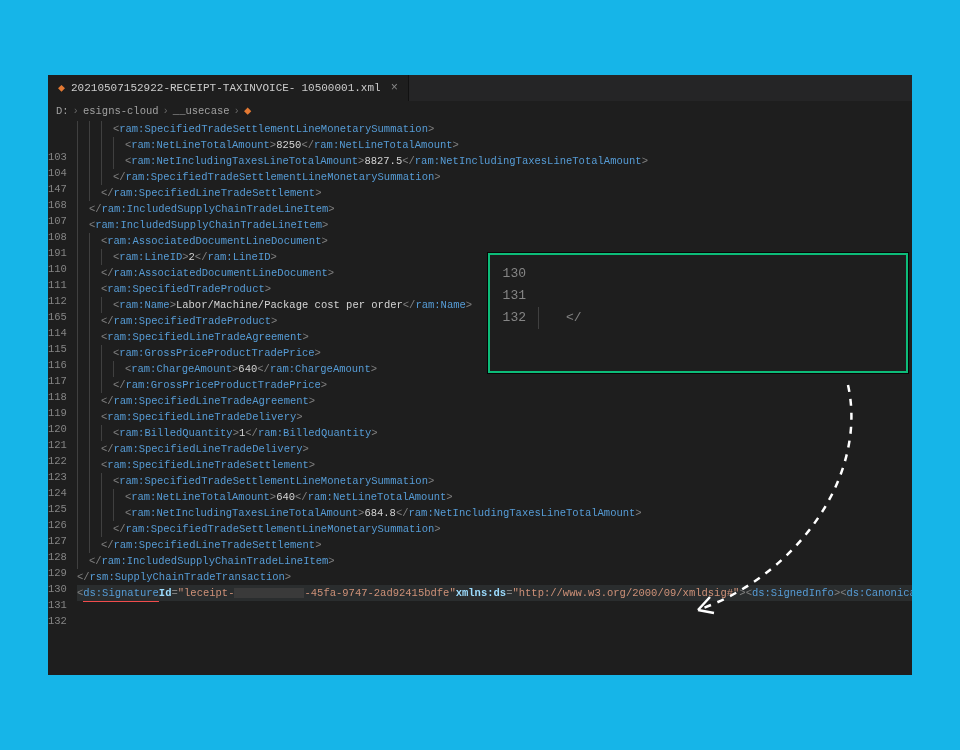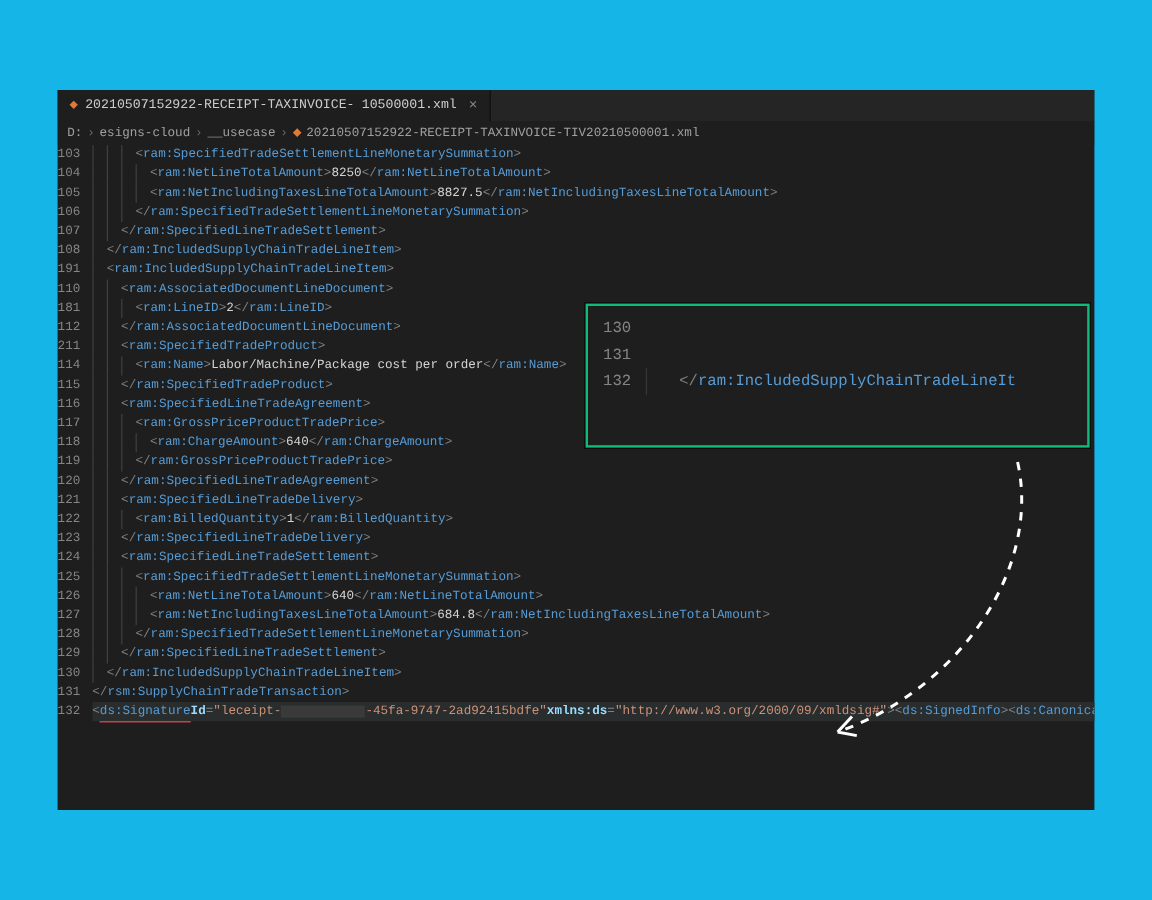--- a/index.html
+++ b/index.html
@@ -65,20 +65,21 @@
     position: relative;
   }
   .gutter {
     width: 40px;
     padding-right: 10px;
     text-align: right;
     color: #858585;
     line-height: 16px;
     font-size: 10.5px;
     user-select: none;
+    margin-top: 28px;
   }
   .gutter .ln { height: 16px; }
   .code {
     flex: 1;
     color: #d4d4d4;
     line-height: 16px;
     font-size: 10.5px;
     white-space: pre;
     position: relative;
   }
@@ -165,36 +166,35 @@
   </div>
 
   <div class="breadcrumb">
     <span>D:</span>
     <span class="sep">›</span>
     <span>esigns-cloud</span>
     <span class="sep">›</span>
     <span>__usecase</span>
     <span class="sep">›</span>
     <span class="file-icon">⬥</span>
-    <span>20210507152922-RECEIPT-TAXINVOICE-TIV20210500001.xml</span>
   </div>
 
   <div class="code-area">
     <div class="gutter" id="gutter">
         <div class="ln">103</div>
         <div class="ln">104</div>
-        <div class="ln">105</div>
-        <div class="ln">106</div>
+        <div class="ln">147</div>
+        <div class="ln">168</div>
         <div class="ln">107</div>
         <div class="ln">108</div>
         <div class="ln">191</div>
         <div class="ln">110</div>
-        <div class="ln">181</div>
+        <div class="ln">111</div>
         <div class="ln">112</div>
-        <div class="ln">211</div>
+        <div class="ln">165</div>
         <div class="ln">114</div>
         <div class="ln">115</div>
         <div class="ln">116</div>
         <div class="ln">117</div>
         <div class="ln">118</div>
         <div class="ln">119</div>
         <div class="ln">120</div>
         <div class="ln">121</div>
         <div class="ln">122</div>
         <div class="ln">123</div>
@@ -214,21 +214,21 @@
     <div class="code" id="code"><div class="line"><span class="indent-guide"></span><span class="indent-guide"></span><span class="indent-guide"></span><span class="tag-open">&lt;</span><span class="tag">ram:SpecifiedTradeSettlementLineMonetarySummation</span><span class="tag-open">&gt;</span></div><div class="line"><span class="indent-guide"></span><span class="indent-guide"></span><span class="indent-guide"></span><span class="indent-guide"></span><span class="tag-open">&lt;</span><span class="tag">ram:NetLineTotalAmount</span><span class="tag-open">&gt;</span><span class="text">8250</span><span class="tag-open">&lt;/</span><span class="tag">ram:NetLineTotalAmount</span><span class="tag-open">&gt;</span></div><div class="line"><span class="indent-guide"></span><span class="indent-guide"></span><span class="indent-guide"></span><span class="indent-guide"></span><span class="tag-open">&lt;</span><span class="tag">ram:NetIncludingTaxesLineTotalAmount</span><span class="tag-open">&gt;</span><span class="text">8827.5</span><span class="tag-open">&lt;/</span><span class="tag">ram:NetIncludingTaxesLineTotalAmount</span><span class="tag-open">&gt;</span></div><div class="line"><span class="indent-guide"></span><span class="indent-guide"></span><span class="indent-guide"></span><span class="tag-open">&lt;/</span><span class="tag">ram:SpecifiedTradeSettlementLineMonetarySummation</span><span class="tag-open">&gt;</span></div><div class="line"><span class="indent-guide"></span><span class="indent-guide"></span><span class="tag-open">&lt;/</span><span class="tag">ram:SpecifiedLineTradeSettlement</span><span class="tag-open">&gt;</span></div><div class="line"><span class="indent-guide"></span><span class="tag-open">&lt;/</span><span class="tag">ram:IncludedSupplyChainTradeLineItem</span><span class="tag-open">&gt;</span></div><div class="line"><span class="indent-guide"></span><span class="tag-open">&lt;</span><span class="tag">ram:IncludedSupplyChainTradeLineItem</span><span class="tag-open">&gt;</span></div><div class="line"><span class="indent-guide"></span><span class="indent-guide"></span><span class="tag-open">&lt;</span><span class="tag">ram:AssociatedDocumentLineDocument</span><span class="tag-open">&gt;</span></div><div class="line"><span class="indent-guide"></span><span class="indent-guide"></span><span class="indent-guide"></span><span class="tag-open">&lt;</span><span class="tag">ram:LineID</span><span class="tag-open">&gt;</span><span class="text">2</span><span class="tag-open">&lt;/</span><span class="tag">ram:LineID</span><span class="tag-open">&gt;</span></div><div class="line"><span class="indent-guide"></span><span class="indent-guide"></span><span class="tag-open">&lt;/</span><span class="tag">ram:AssociatedDocumentLineDocument</span><span class="tag-open">&gt;</span></div><div class="line"><span class="indent-guide"></span><span class="indent-guide"></span><span class="tag-open">&lt;</span><span class="tag">ram:SpecifiedTradeProduct</span><span class="tag-open">&gt;</span></div><div class="line"><span class="indent-guide"></span><span class="indent-guide"></span><span class="indent-guide"></span><span class="tag-open">&lt;</span><span class="tag">ram:Name</span><span class="tag-open">&gt;</span><span class="text">Labor/Machine/Package cost per order</span><span class="tag-open">&lt;/</span><span class="tag">ram:Name</span><span class="tag-open">&gt;</span></div><div class="line"><span class="indent-guide"></span><span class="indent-guide"></span><span class="tag-open">&lt;/</span><span class="tag">ram:SpecifiedTradeProduct</span><span class="tag-open">&gt;</span></div><div class="line"><span class="indent-guide"></span><span class="indent-guide"></span><span class="tag-open">&lt;</span><span class="tag">ram:SpecifiedLineTradeAgreement</span><span class="tag-open">&gt;</span></div><div class="line"><span class="indent-guide"></span><span class="indent-guide"></span><span class="indent-guide"></span><span class="tag-open">&lt;</span><span class="tag">ram:GrossPriceProductTradePrice</span><span class="tag-open">&gt;</span></div><div class="line"><span class="indent-guide"></span><span class="indent-guide"></span><span class="indent-guide"></span><span class="indent-guide"></span><span class="tag-open">&lt;</span><span class="tag">ram:ChargeAmount</span><span class="tag-open">&gt;</span><span class="text">640</span><span class="tag-open">&lt;/</span><span class="tag">ram:ChargeAmount</span><span class="tag-open">&gt;</span></div><div class="line"><span class="indent-guide"></span><span class="indent-guide"></span><span class="indent-guide"></span><span class="tag-open">&lt;/</span><span class="tag">ram:GrossPriceProductTradePrice</span><span class="tag-open">&gt;</span></div><div class="line"><span class="indent-guide"></span><span class="indent-guide"></span><span class="tag-open">&lt;/</span><span class="tag">ram:SpecifiedLineTradeAgreement</span><span class="tag-open">&gt;</span></div><div class="line"><span class="indent-guide"></span><span class="indent-guide"></span><span class="tag-open">&lt;</span><span class="tag">ram:SpecifiedLineTradeDelivery</span><span class="tag-open">&gt;</span></div><div class="line"><span class="indent-guide"></span><span class="indent-guide"></span><span class="indent-guide"></span><span class="tag-open">&lt;</span><span class="tag">ram:BilledQuantity</span><span class="tag-open">&gt;</span><span class="text">1</span><span class="tag-open">&lt;/</span><span class="tag">ram:BilledQuantity</span><span class="tag-open">&gt;</span></div><div class="line"><span class="indent-guide"></span><span class="indent-guide"></span><span class="tag-open">&lt;/</span><span class="tag">ram:SpecifiedLineTradeDelivery</span><span class="tag-open">&gt;</span></div><div class="line"><span class="indent-guide"></span><span class="indent-guide"></span><span class="tag-open">&lt;</span><span class="tag">ram:SpecifiedLineTradeSettlement</span><span class="tag-open">&gt;</span></div><div class="line"><span class="indent-guide"></span><span class="indent-guide"></span><span class="indent-guide"></span><span class="tag-open">&lt;</span><span class="tag">ram:SpecifiedTradeSettlementLineMonetarySummation</span><span class="tag-open">&gt;</span></div><div class="line"><span class="indent-guide"></span><span class="indent-guide"></span><span class="indent-guide"></span><span class="indent-guide"></span><span class="tag-open">&lt;</span><span class="tag">ram:NetLineTotalAmount</span><span class="tag-open">&gt;</span><span class="text">640</span><span class="tag-open">&lt;/</span><span class="tag">ram:NetLineTotalAmount</span><span class="tag-open">&gt;</span></div><div class="line"><span class="indent-guide"></span><span class="indent-guide"></span><span class="indent-guide"></span><span class="indent-guide"></span><span class="tag-open">&lt;</span><span class="tag">ram:NetIncludingTaxesLineTotalAmount</span><span class="tag-open">&gt;</span><span class="text">684.8</span><span class="tag-open">&lt;/</span><span class="tag">ram:NetIncludingTaxesLineTotalAmount</span><span class="tag-open">&gt;</span></div><div class="line"><span class="indent-guide"></span><span class="indent-guide"></span><span class="indent-guide"></span><span class="tag-open">&lt;/</span><span class="tag">ram:SpecifiedTradeSettlementLineMonetarySummation</span><span class="tag-open">&gt;</span></div><div class="line"><span class="indent-guide"></span><span class="indent-guide"></span><span class="tag-open">&lt;/</span><span class="tag">ram:SpecifiedLineTradeSettlement</span><span class="tag-open">&gt;</span></div><div class="line"><span class="indent-guide"></span><span class="tag-open">&lt;/</span><span class="tag">ram:IncludedSupplyChainTradeLineItem</span><span class="tag-open">&gt;</span></div><div class="line"><span class="tag-open">&lt;/</span><span class="tag">rsm:SupplyChainTradeTransaction</span><span class="tag-open">&gt;</span></div><div class="line hl"><span class="tag-open">&lt;</span><span class="tag underline-red">ds:Signature</span> <span class="attr">Id</span><span class="tag-open">=</span><span class="val">"leceipt-</span><span class="redact-sm"></span><span class="val">-45fa-9747-2ad92415bdfe"</span> <span class="attr">xmlns:ds</span><span class="tag-open">=</span><span class="val">"</span><span class="link">http://www.w3.org/2000/09/xmldsig#</span><span class="val">"</span><span class="tag-open">&gt;</span><span class="tag-open">&lt;</span><span class="tag">ds:SignedInfo</span><span class="tag-open">&gt;</span><span class="tag-open">&lt;</span><span class="tag">ds:Canonicalization</span></div><div class="line">&nbsp;</div><div class="line">&nbsp;</div><div class="line">&nbsp;</div></div>
   </div>
 
   <div class="callout">
     <div class="cg">
       <div>130</div>
       <div>131</div>
       <div>132</div>
     </div>
     <div class="cc">
-      <div class="cline"><span class="indent2"></span><span class="tag-open">&lt;/</span><span class="tag">ram:IncludedSupplyChainTradeLineIt</span></div>
+      <div class="cline"><span class="indent2"></span><span class="tag-open">&lt;/</span></div>
       
       
     </div>
   </div>
 
   <svg class="arrow" viewBox="0 0 260 260">
     <path d="M 190 10 C 210 100, 140 200, 40 235" stroke="white" stroke-width="2.5" fill="none" stroke-dasharray="7 7"></path>
     <path d="M 40 235 L 52 222 M 40 235 L 56 238" stroke="white" stroke-width="2.5" fill="none"></path>
   </svg>
 

